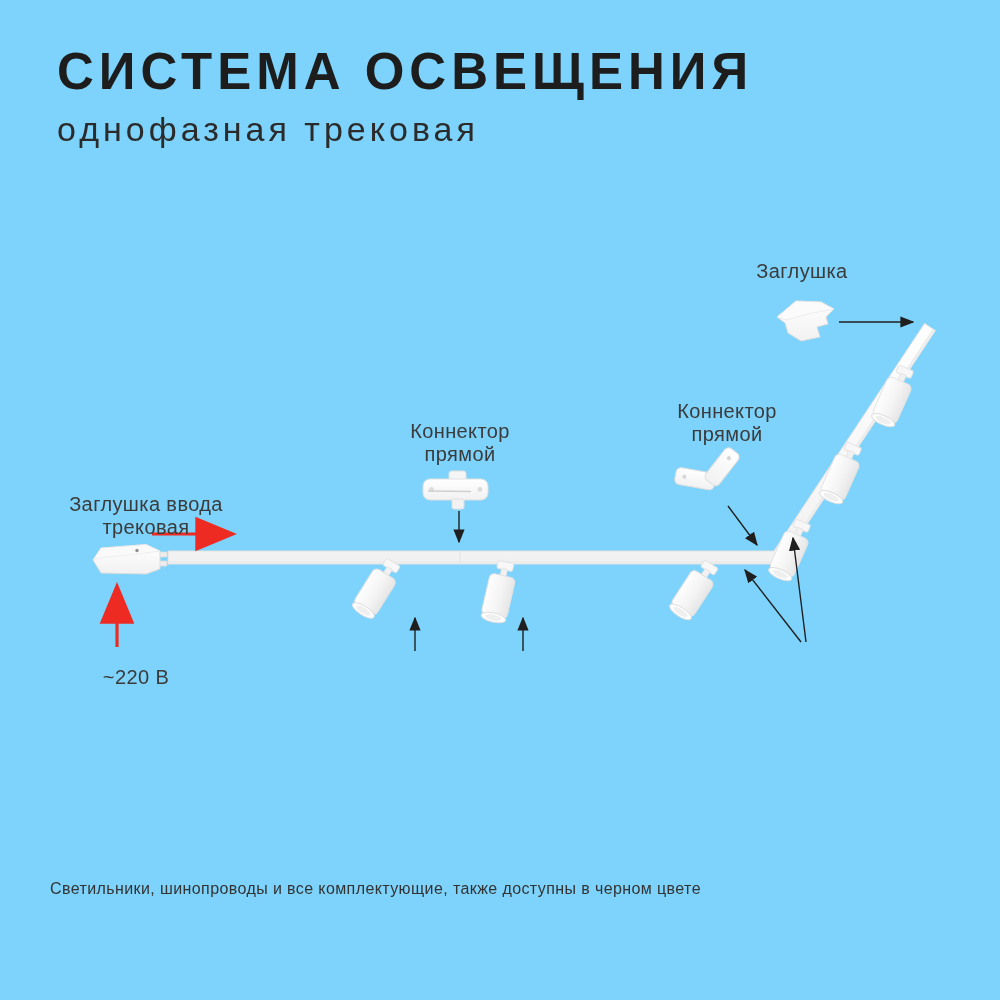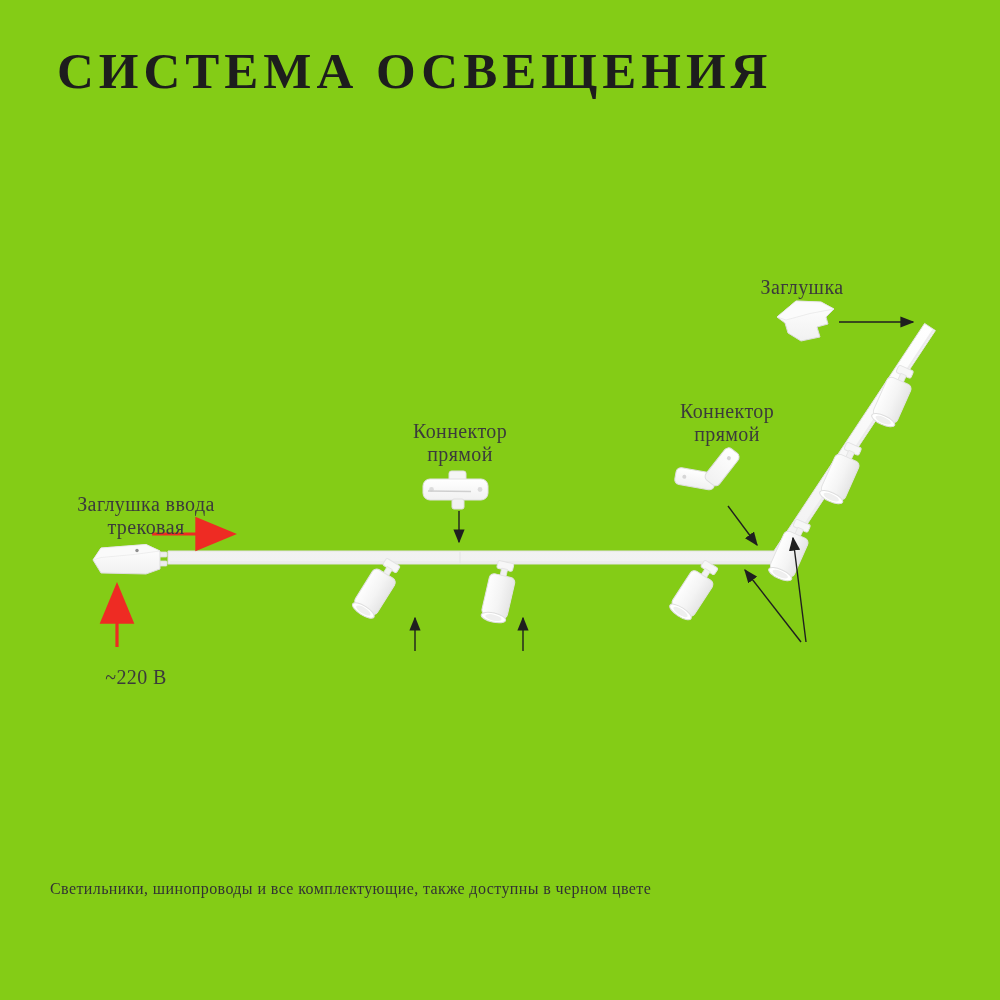--- a/index.html
+++ b/index.html
@@ -1,33 +1,34 @@
 <!DOCTYPE html>
 <html><head>
 <meta charset="utf-8">
 <style>
   html,body{margin:0;padding:0;background:#fff;}
-  .page{position:relative;width:1000px;height:1000px;background:#84cc16;overflow:hidden;
-        font-family:Liberation Serif, serif;}
+  .page{position:relative;width:1000px;height:1000px;background:#7dd3fc;overflow:hidden;
+        font-family:Liberation Sans, sans-serif;}
   .title{position:absolute;left:57px;top:46px;font-size:51px;line-height:1;font-weight:800;
          letter-spacing:5px;color:#1d1d1d;white-space:nowrap;}
   .subtitle{position:absolute;left:57px;top:112px;font-size:34px;line-height:1;font-weight:400;
          letter-spacing:4px;color:#2b2b2b;white-space:nowrap;}
   .lbl{position:absolute;transform:translateX(-50%);text-align:center;font-size:20px;
        line-height:23px;color:#3b3b3b;font-weight:500;letter-spacing:0.4px;white-space:nowrap;}
   .footer-note{position:absolute;left:50px;top:880px;font-size:16px;font-weight:500;
        letter-spacing:0.4px;color:#333333;white-space:nowrap;}
   svg.diagram{position:absolute;left:0;top:0;}
 </style>
 </head>
 <body>
 
 <div class="page">
 
   <h1 class="title" style="margin:0">СИСТЕМА ОСВЕЩЕНИЯ</h1>
+  <div class="subtitle">однофазная трековая</div>
 
   <svg class="diagram" width="1000" height="1000" viewBox="0 0 1000 1000">
     <defs>
       <linearGradient id="gTrack" x1="0" y1="0" x2="0" y2="1">
         <stop offset="0" stop-color="#ffffff"></stop>
         <stop offset="1" stop-color="#f1f1f1"></stop>
       </linearGradient>
       <linearGradient id="gCyl" x1="0" y1="0" x2="1" y2="0">
         <stop offset="0" stop-color="#fefefe"></stop>
         <stop offset="0.55" stop-color="#f4f4f4"></stop>
@@ -104,21 +105,21 @@
       <line x1="801" y1="642" x2="745" y2="570" marker-end="url(#ahB)"></line>
       <line x1="806" y1="642" x2="793" y2="538" marker-end="url(#ahB)"></line>
     </g>
 
     <g stroke-width="3.2" fill="none">
       <line x1="152" y1="534" x2="230" y2="534" marker-end="url(#ahR)" stroke="#ee2b23"></line>
       <line x1="117" y1="647" x2="117" y2="589" marker-end="url(#ahR)" stroke="#ee2b23"></line>
     </g>
   </svg>
 
-  <div class="lbl" style="left:802px;top:276px">
+  <div class="lbl" style="left:802px;top:260px">
     <div>Заглушка</div>
   </div>
 
   <div class="lbl" style="left:727px;top:400px">
     <div>Коннектор</div>
     <div>прямой</div>
   </div>
 
   <div class="lbl" style="left:460px;top:420px">
     <div>Коннектор</div>

